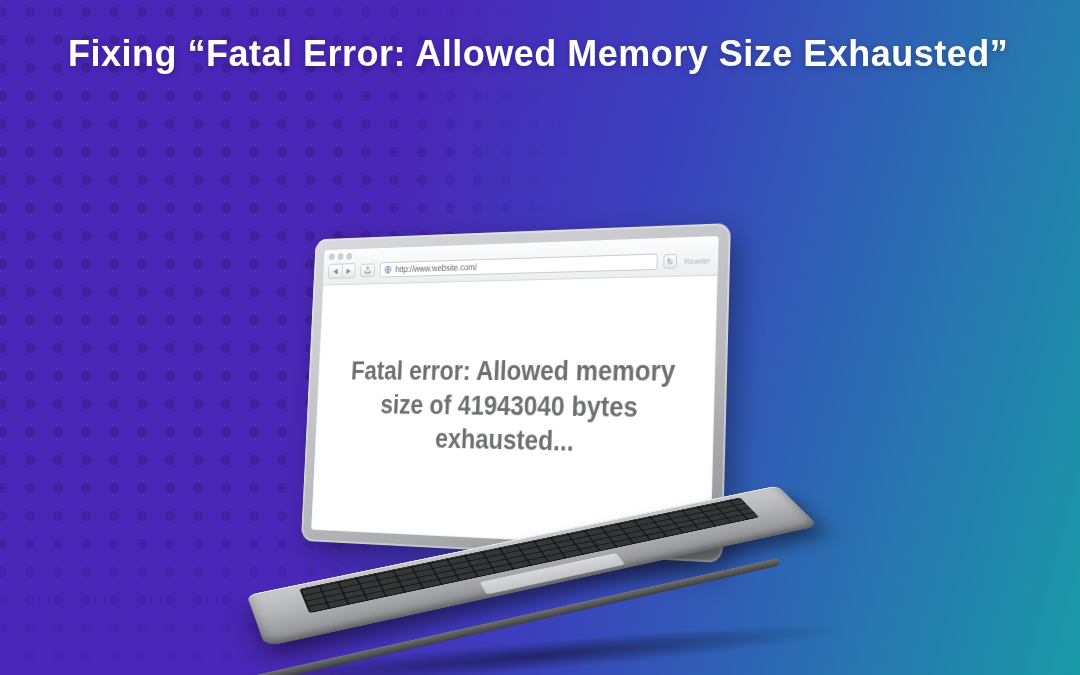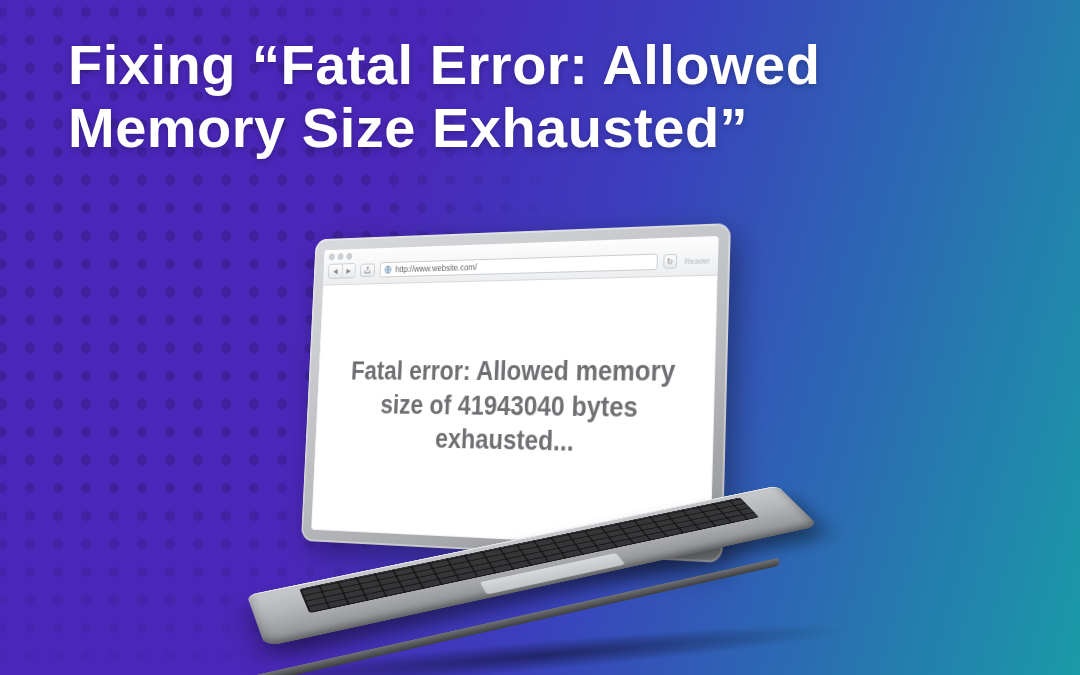--- a/index.html
+++ b/index.html
@@ -17,21 +17,21 @@
     background-size: 28px 28px;
     -webkit-mask-image: radial-gradient(circle at 30% 40%, black 35%, transparent 72%);
             mask-image: radial-gradient(circle at 30% 40%, black 35%, transparent 72%);
     opacity:0.55;
     pointer-events:none;
   }
   .title {
     position:absolute;
     left:68px; top:34px; right:60px;
     color:#ffffff;
-    font-size:56px;
+    font-size:36px;
     line-height:1.12;
     font-weight:600;
     letter-spacing:0.5px;
     text-shadow: 0 2px 6px rgba(0,0,0,0.25);
   }
 
   
   .scene {
     position:absolute;
     left:200px; top:200px;

